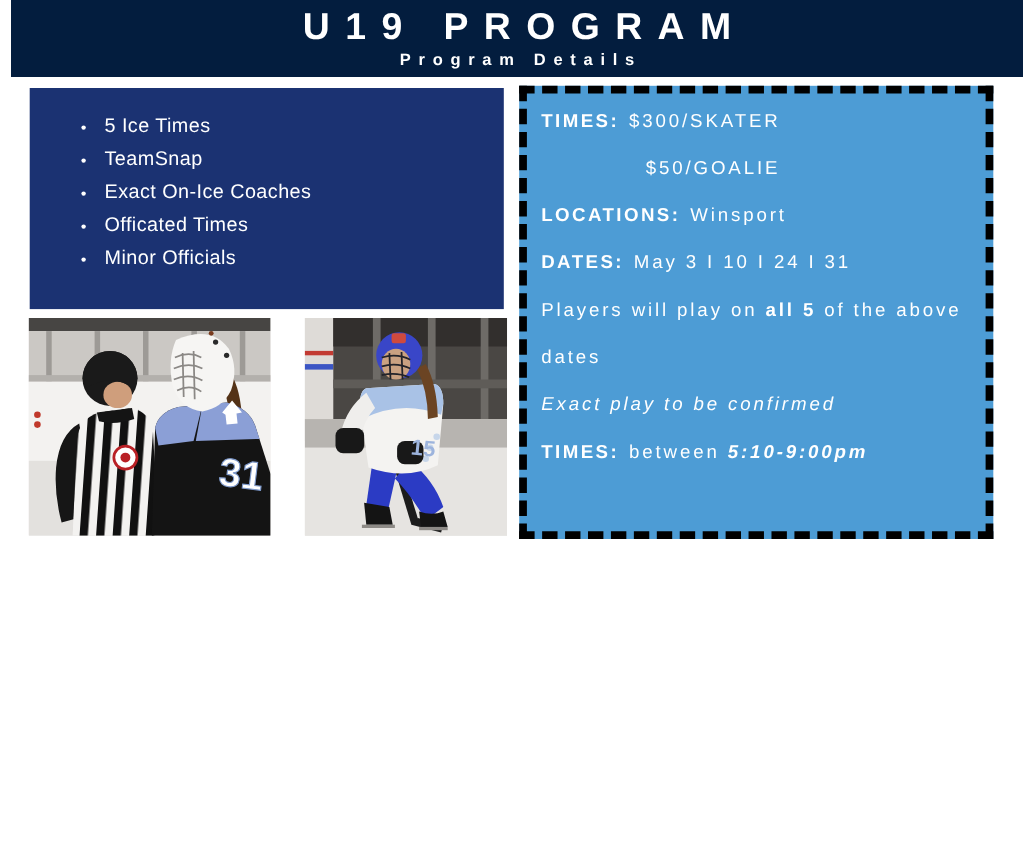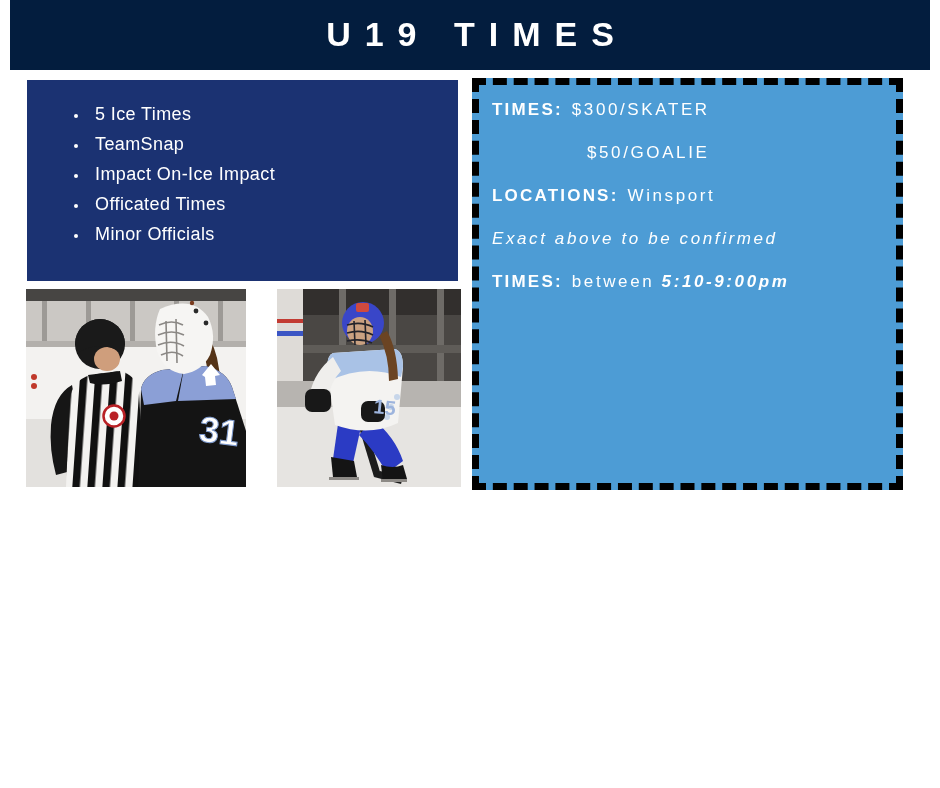--- a/index.html
+++ b/index.html
@@ -100,28 +100,29 @@
   .indent-cost { margin-left: 95px; }
   .indent-date { margin-left: 107px; }
   .bold-inline { font-weight: 800; }
   .italic-line { font-style: italic; }
   .bold-italic { font-weight: 800; font-style: italic; }
 </style>
 </head>
 <body>
 
 <header class="banner">
-  <div class="banner-title">U19 TIMES</div>
+  <div class="banner-title">U19 PROGRAM</div>
+  <div class="banner-subtitle">Program Details</div>
 </header>
 
 <section class="program-box">
   <ul class="program-list">
     <li>5 Ice Times</li>
     <li>TeamSnap</li>
-    <li>Impact On-Ice Impact</li>
+    <li>Exact On-Ice Coaches</li>
     <li>Officated Times</li>
     <li>Minor Officials</li>
   </ul>
 </section>
 
 <figure class="photo photo-left">
   <svg viewBox="0 0 220 198" preserveAspectRatio="none">
     <defs>
       <pattern id="refstripes" width="15" height="10" patternUnits="userSpaceOnUse" patternTransform="rotate(4)">
         <rect width="15" height="10" fill="#f3f2f0"></rect>
@@ -235,19 +236,25 @@
 <section class="details-box">
   <p>
     <span class="lbl">TIMES:</span><span>$300/SKATER</span>
   </p>
   <p class="indent-cost">
     <span>$50/GOALIE</span>
   </p>
   <p>
     <span class="lbl">LOCATIONS:</span><span>Winsport</span>
   </p>
+  <p>
+    <span class="lbl">DATES:</span><span>May 3  I  10  I  24  I 31</span>
+  </p>
+  <p class="wraps">
+    <span>Players will play on </span><span class="bold-inline">all 5</span><span> of the above dates</span>
+  </p>
   <p class="italic-line">
-    <span>Exact above to be confirmed</span>
+    <span>Exact play to be confirmed</span>
   </p>
   <p>
     <span class="lbl">TIMES:</span><span>between </span><span class="bold-italic">5:10-9:00pm</span>
   </p>
 </section>
 
 </body></html>

